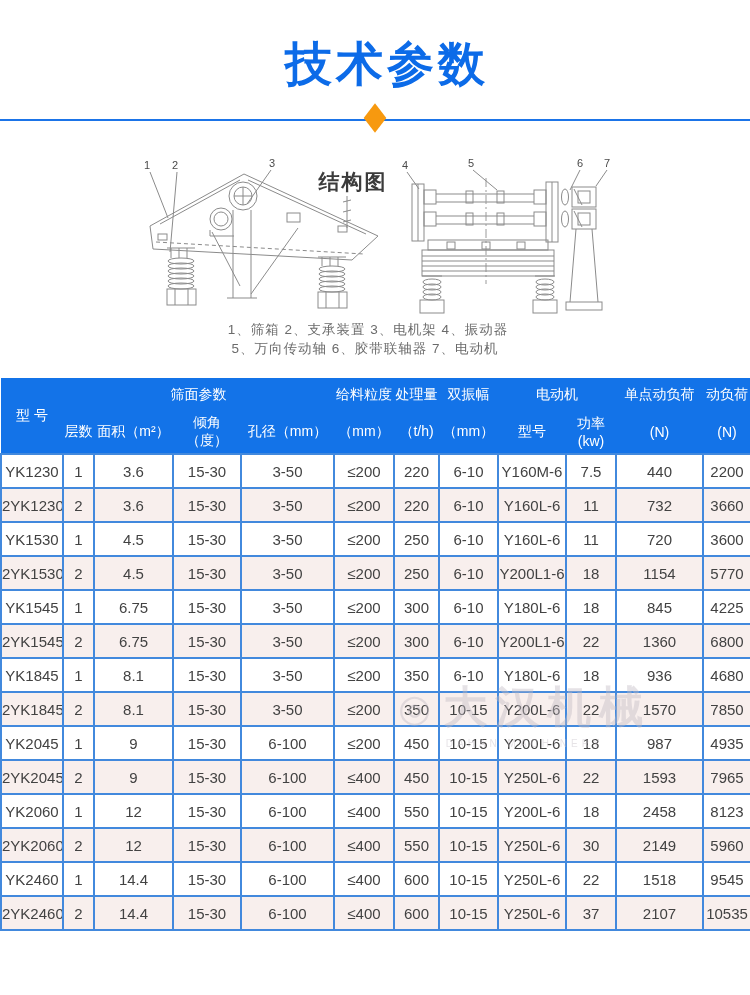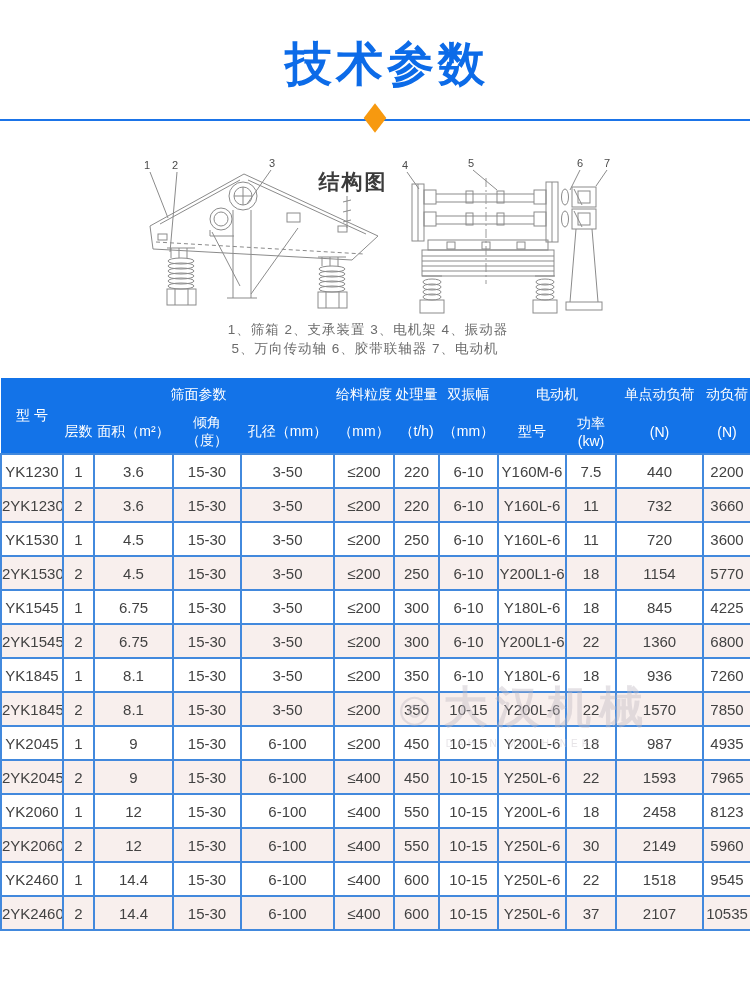--- a/index.html
+++ b/index.html
@@ -352,21 +352,21 @@
           <td>1</td>
           <td>8.1</td>
           <td>15-30</td>
           <td>3-50</td>
           <td>≤200</td>
           <td>350</td>
           <td>6-10</td>
           <td>Y180L-6</td>
           <td>18</td>
           <td>936</td>
-          <td>7260</td>
+          <td>4680</td>
         </tr>
         <tr>
           <td>2YK1845</td>
           <td>2</td>
           <td>8.1</td>
           <td>15-30</td>
           <td>3-50</td>
           <td>≤200</td>
           <td>350</td>
           <td>10-15</td>

